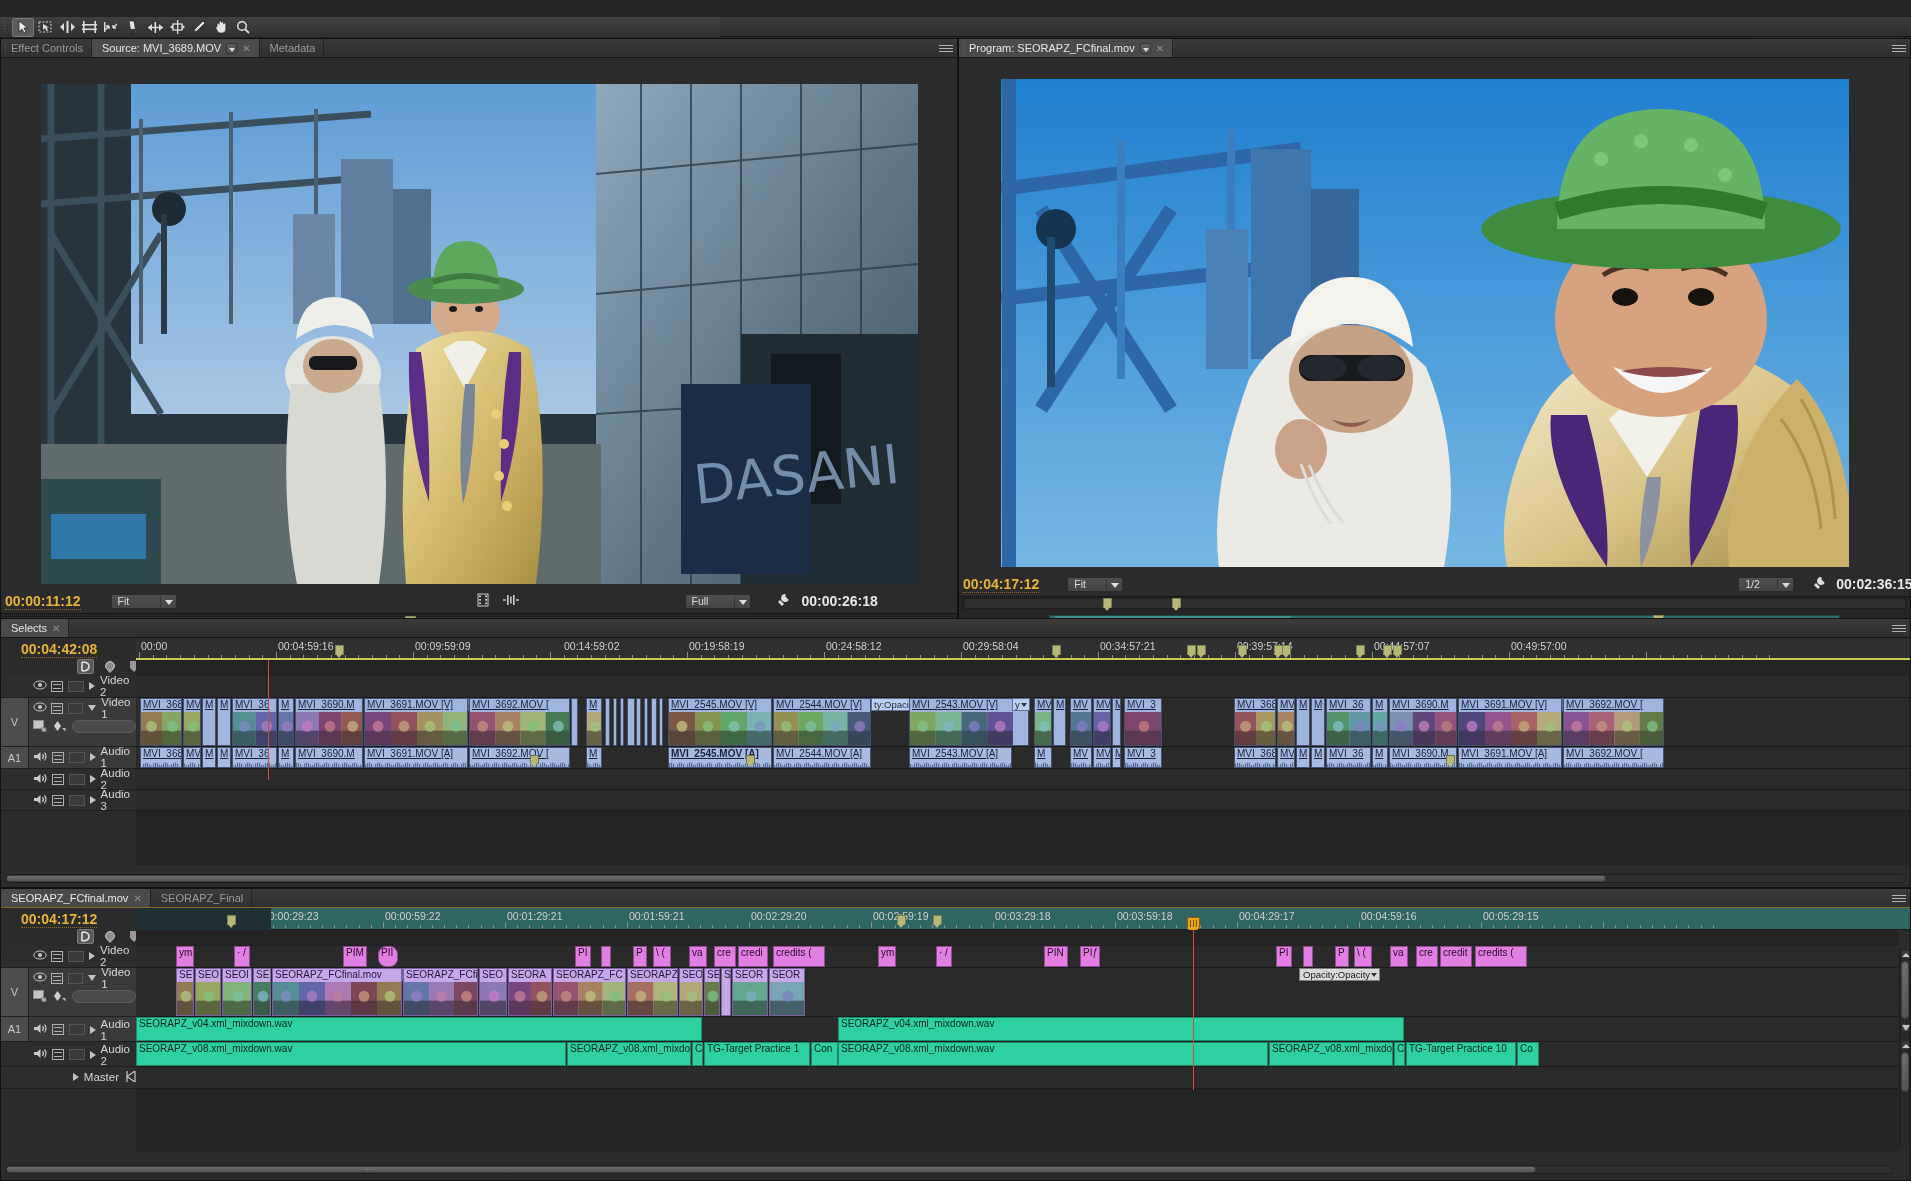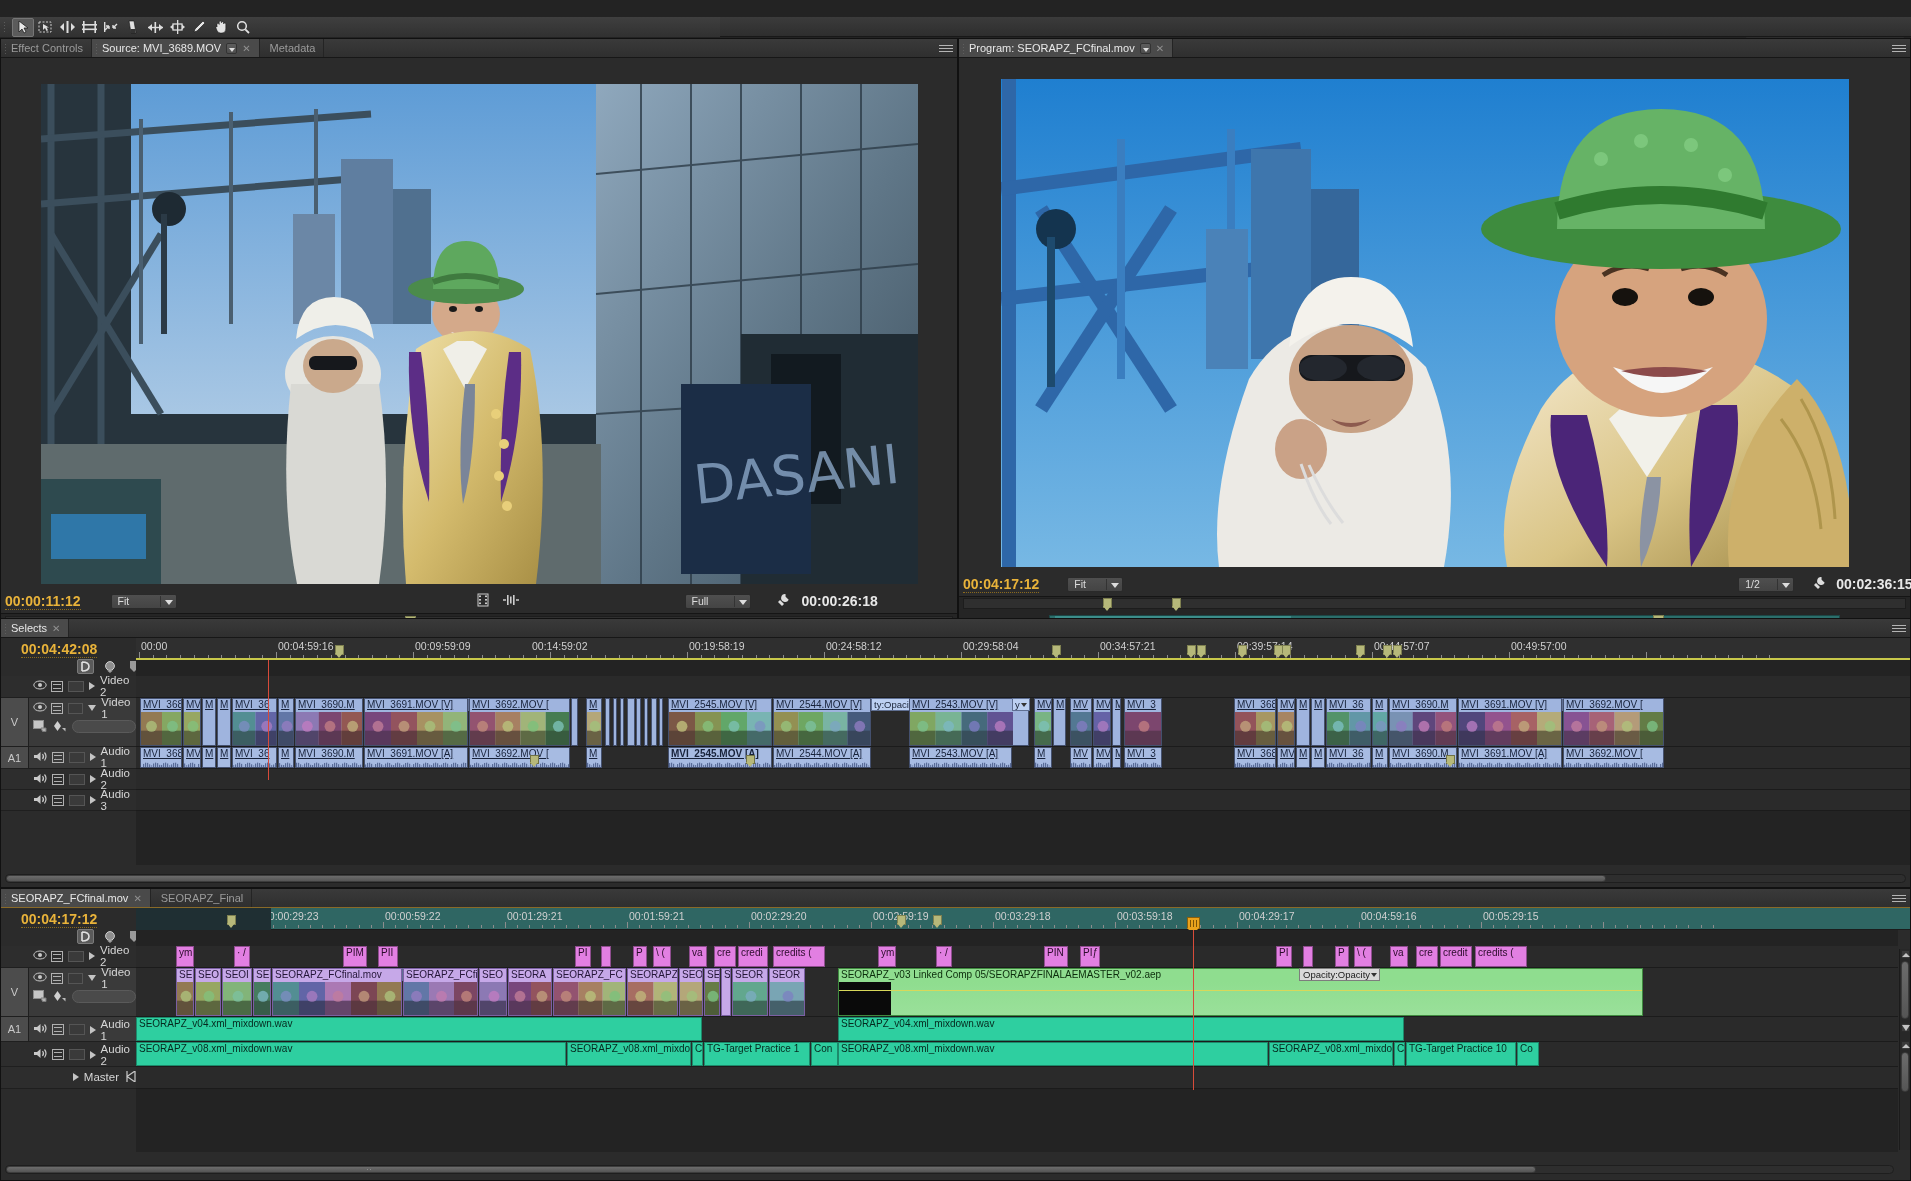--- a/index.html
+++ b/index.html
@@ -744,21 +744,21 @@
           <i style="left: 1578.5px; height: 3px;"></i>
           <i style="left: 1592.2px; height: 3px;"></i>
           <i style="left: 1605.9px; height: 3px;"></i>
           <i style="left: 1619.6px; height: 3px;"></i>
           <i style="left: 1633.3px; height: 3px;"></i>
         </div>
       <div id="selects-ruler-labels">
           <div class="rtick" style="left: 5px;">00:00</div>
           <div class="rtick" style="left: 142px;">00:04:59:16</div>
           <div class="rtick" style="left: 279px;">00:09:59:09</div>
-          <div class="rtick" style="left: 396px;">00:14:59:02</div>
+          <div class="rtick" style="left: 428px;">00:14:59:02</div>
           <div class="rtick" style="left: 553px; text-align: right;">00:19:58:19</div>
           <div class="rtick" style="left: 690px;">00:24:58:12</div>
           <div class="rtick" style="left: 827px;">00:29:58:04</div>
           <div class="rtick" style="left: 964px;">00:34:57:21</div>
           <div class="rtick" style="left: 1101px;">00:39:57:14</div>
           <div class="rtick" style="left: 1238px;">00:44:57:07</div>
           <div class="rtick" style="left: 1375px;">00:49:57:00</div>
         </div>
     </div>
     <div class="wa-line" style="left:135px;right:0;top:39px;"></div>
@@ -2237,21 +2237,21 @@
         <div id="seq-v2-clips">
             <div class="clip magenta" style="left: 40px; width: 18px; height: 21px;">
               <span class="cname">ym</span>
             </div>
             <div class="clip magenta" style="left: 98px; width: 16px; height: 21px;">
               <span class="cname">· /</span>
             </div>
             <div class="clip magenta" style="left: 207px; width: 24px; height: 21px;">
               <span class="cname">PIM</span>
             </div>
-            <div class="clip magenta" style="left: 242px; width: 20px; height: 21px;">
+            <div class="clip magenta" style="left: 242px; width: 20px; height: 21px; border-radius: 8px;">
               <span class="cname">PII</span>
             </div>
             <div class="clip magenta" style="left: 439px; width: 16px; height: 21px;">
               <span class="cname">PI</span>
             </div>
             <div class="clip magenta" style="left: 465px; width: 10px; height: 21px;">
               <span class="cname"></span>
             </div>
             <div class="clip magenta" style="left: 497px; width: 14px; height: 21px;">
               <span class="cname">P</span>
@@ -2453,27 +2453,20 @@
             <div class="clip violet" style="left: 633px; width: 36px; height: 48px;">
               <span class="cname">SEOR</span>
               <div class="thumbs"><svg width="36" height="34" preserveAspectRatio="none" viewBox="0 0 36 34">
                   <rect x="0" y="0" width="36" height="34" fill="hsl(195,28%,59%)"></rect>
                   <rect x="0" y="18.700000000000003" width="36" height="15.3" fill="hsl(195,22%,26%)" opacity="0.75"></rect>
                   <circle cx="18" cy="14.28" r="5.44" fill="hsl(235,35%,62%)" opacity="0.8"></circle>
                 </svg></div>
             </div>
           </div>
 
-        <div class="clip green" style="left:702px;width:805px;height:48px;">
-          <span class="cname">SEORAPZ_v03 Linked Comp 05/SEORAPZFINALAEMASTER_v02.aep</span>
-          <div class="thumbstrip" style="background:linear-gradient(#8fdd8f,#9ae09a);">
-            <div style="position:absolute;left:0;top:0;width:52px;bottom:0;background:#0a0a0a;"></div>
-            <div class="keyline" style="top:8px;"></div>
-          </div>
-        </div>
         <div class="opacity-tag" style="left:1163px;"><span>Opacity:Opacity</span><span class="arrow"></span></div>
       </div>
       <div class="track" style="top:87px;height:25px;">
         <div class="trackbg"></div>
         <div id="seq-a1-clips">
             <div class="clip teal" style="left: 0px; width: 566px; height: 24px;">
               <span class="cname">SEORAPZ_v04.xml_mixdown.wav</span>
             </div>
             <div class="clip teal" style="left: 702px; width: 566px; height: 24px;">
               <span class="cname">SEORAPZ_v04.xml_mixdown.wav</span>

